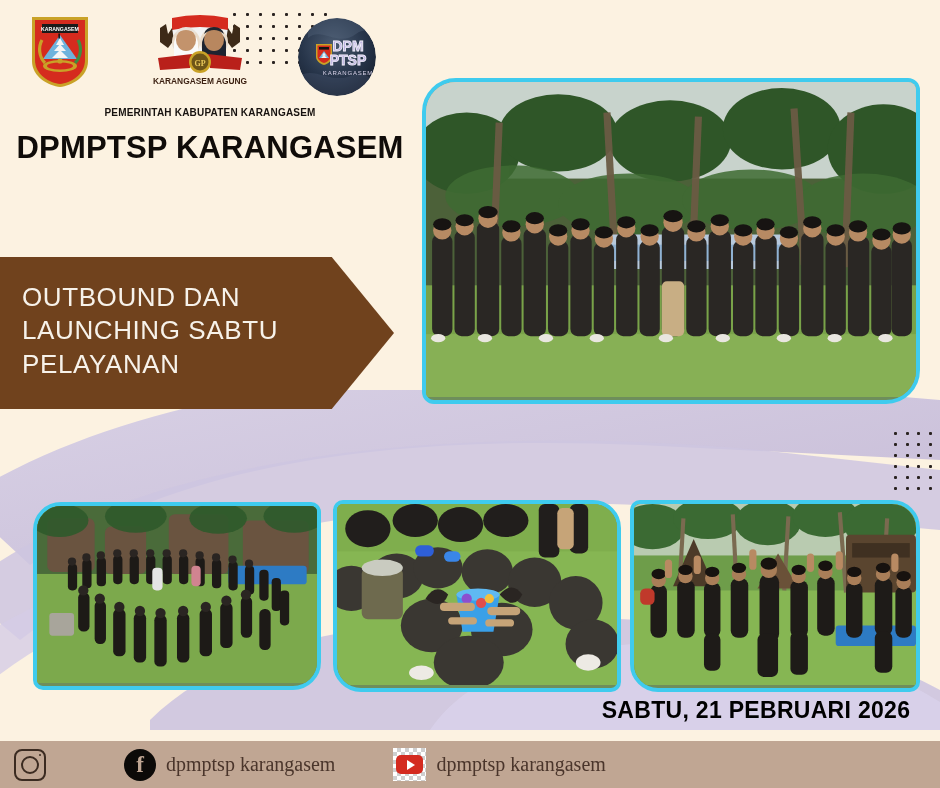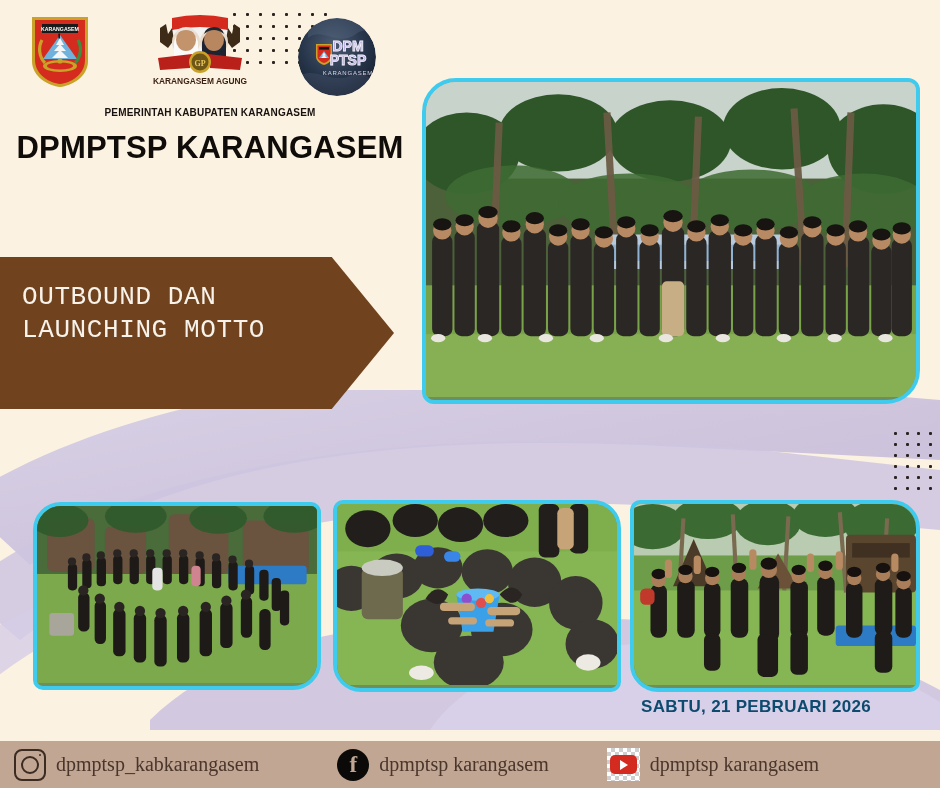--- a/index.html
+++ b/index.html
@@ -42,21 +42,21 @@
     position:absolute;left:0;top:107px;width:420px;text-align:center;
     font-size:10px;font-weight:bold;letter-spacing:.2px;color:#17120F;
   }
   #maintitle{
     position:absolute;left:0;top:130px;width:420px;text-align:center;
     font-size:31px;font-weight:bold;letter-spacing:.2px;color:#100C09;
   }
 
   
   #arrow-banner{
-    position:absolute;left:0;top:257px;width:394px;height:152px;font-family:Liberation Mono, monospace;
+    position:absolute;left:0;top:257px;width:394px;height:152px;
   }
   #arrow-banner .shape{
     position:absolute;inset:0;background:#70421D;
     clip-path:polygon(0 0, 84.2% 0, 100% 50%, 84.2% 100%, 0 100%);
   }
   #arrow-banner .btxt{
     position:absolute;left:22px;top:24px;width:320px;
     color:#F7F2EA;font-size:26px;line-height:1.28;
     font-weight:400;letter-spacing:.6px;
   }
@@ -83,21 +83,21 @@
   }
   #photo-3{
     left:630px;top:500px;width:282px;height:184px;
     border-radius:10px 28px 10px 28px;
   }
   .photo .inner{position:absolute;inset:0;}
 
   
   #event-date{
     position:absolute;left:600px;top:697px;width:312px;text-align:center;
-    font-size:17px;font-weight:bold;letter-spacing:.3px;color:#0c4a6e;
+    font-size:23px;font-weight:bold;letter-spacing:.3px;color:#000000;
   }
 
   
   #social-bar{
     position:absolute;left:0;top:741px;width:940px;height:47px;
     background:#C0A693;display:flex;align-items:center;
   }
   .social{display:flex;align-items:center;}
   .social .sicon{flex:0 0 auto;display:flex;align-items:center;justify-content:center;}
   .social .slabel{
@@ -282,21 +282,22 @@
     </svg>
   </div>
 
   <div id="subtitle">PEMERINTAH KABUPATEN KARANGASEM</div>
   <div id="maintitle">DPMPTSP KARANGASEM</div>
 
   <div id="arrow-banner">
     <div class="shape"></div>
     <div class="btxt">
       <span>OUTBOUND DAN</span>
-      <span>LAUNCHING MOTTO</span>
+      <span>LAUNCHING SABTU</span>
+      <span>PELAYANAN</span>
     </div>
   </div>
 
   <div class="photo" id="photo-main">
     <svg class="inner" viewBox="0 0 482 310" preserveAspectRatio="none">
       <rect width="482" height="310" fill="#BFCBC4"></rect>
       <rect width="482" height="120" fill="#C8D3CC"></rect>
       <rect y="95" width="482" height="130" fill="#4C6139"></rect>
       <rect y="200" width="482" height="110" fill="#79A349"></rect>
       <rect y="248" width="482" height="62" fill="#87B055"></rect>
@@ -610,21 +611,20 @@
 
   <div id="social-bar">
 
     <div class="social" id="social-ig">
       <span class="sicon">
         <span class="ig-box">
             <span class="ring"></span>
             <span class="dot"></span>
           </span>
       </span>
-      <span class="slabel">dpmptsp_kabkarangasem</span>
     </div>
 
     <div class="social" id="social-fb">
       <span class="sicon">
         <span class="fb-circle">f</span>
       </span>
       <span class="slabel">dpmptsp karangasem</span>
     </div>
 
     <div class="social" id="social-yt">

